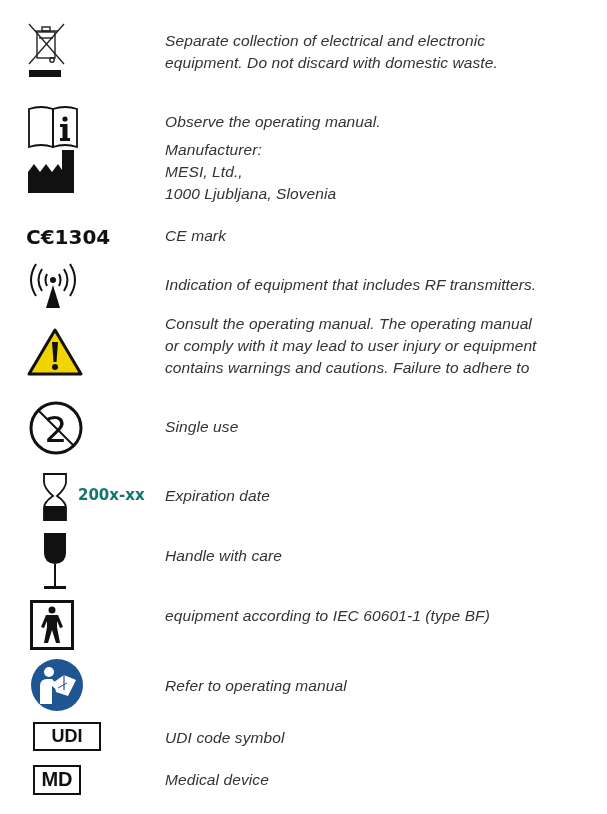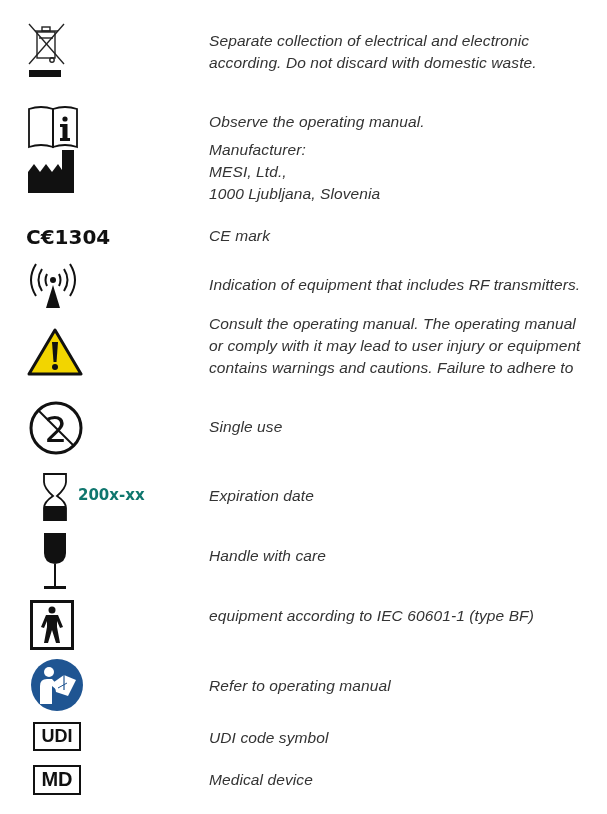--- a/index.html
+++ b/index.html
@@ -28,21 +28,21 @@
       position: absolute;
       left: 165px;
       width: 430px;
       font-style: italic;
       font-size: 15.5px;
       line-height: 22px;
       color: #333333;
       letter-spacing: 0.1px;
       margin: 0;
     }
-    .desc span { display: block; margin-left: 44px; }
+    .desc span { display: block; }
     .ce-label {
       position: absolute;
       left: 26px;
       top: 0px;
       font-family: "DejaVu Sans", sans-serif;
       font-weight: bold;
       font-size: 20px;
       letter-spacing: 0px;
       color: #111;
     }
@@ -78,21 +78,21 @@
       <rect x="15" y="5" width="8" height="4"></rect>
       <line x1="12" y1="16" x2="26" y2="16"></line>
       <circle cx="25" cy="38" r="2.2"></circle>
       <line x1="2" y1="2" x2="37" y2="42"></line>
       <line x1="37" y1="2" x2="2" y2="42"></line>
     </g>
     <rect x="2" y="48" width="32" height="7" fill="#111"></rect>
   </svg>
   <p class="desc" style="top:30px;">
     <span>Separate collection of electrical and electronic</span>
-    <span>according. Do not discard with domestic waste.</span>
+    <span>equipment. Do not discard with domestic waste.</span>
   </p>
 </div>
 
 <div class="row" style="top:0;">
   <svg class="icon" style="left:27px; top:105px;" width="52" height="46" viewBox="0 0 52 46">
     <g fill="none" stroke="#111" stroke-width="1.8">
       <path d="M2,4 Q14,0 26,4 L26,42 Q14,38 2,42 Z"></path>
       <path d="M26,4 Q38,0 50,4 L50,42 Q38,38 26,42 Z"></path>
     </g>
     <circle cx="38" cy="14" r="2.6" fill="#111"></circle>
@@ -206,21 +206,21 @@
     <path d="M24,24 L34,17 L46,22 L38,38 L26,34 Z" fill="#fff"></path>
     <path d="M34,17 L34,32" stroke="#1f5592" stroke-width="1.2"></path>
     <path d="M28,30 L37,25" stroke="#1f5592" stroke-width="1"></path>
   </svg>
   <p class="desc" style="top:675px;">
     <span>Refer to operating manual</span>
   </p>
 </div>
 
 <div class="row" style="top:0;">
-  <div class="boxed" style="left:33px; top:722px; width:48px; height:29px;">UDI</div>
+  <div class="boxed" style="left:33px; top:722px; width:68px; height:29px;">UDI</div>
   <p class="desc" style="top:727px;">
     <span>UDI code symbol</span>
   </p>
 </div>
 
 <div class="row" style="top:0;">
   <div class="boxed" style="left:33px; top:765px; width:48px; height:30px; font-size:20px;">MD</div>
   <p class="desc" style="top:769px;">
     <span>Medical device</span>
   </p>

